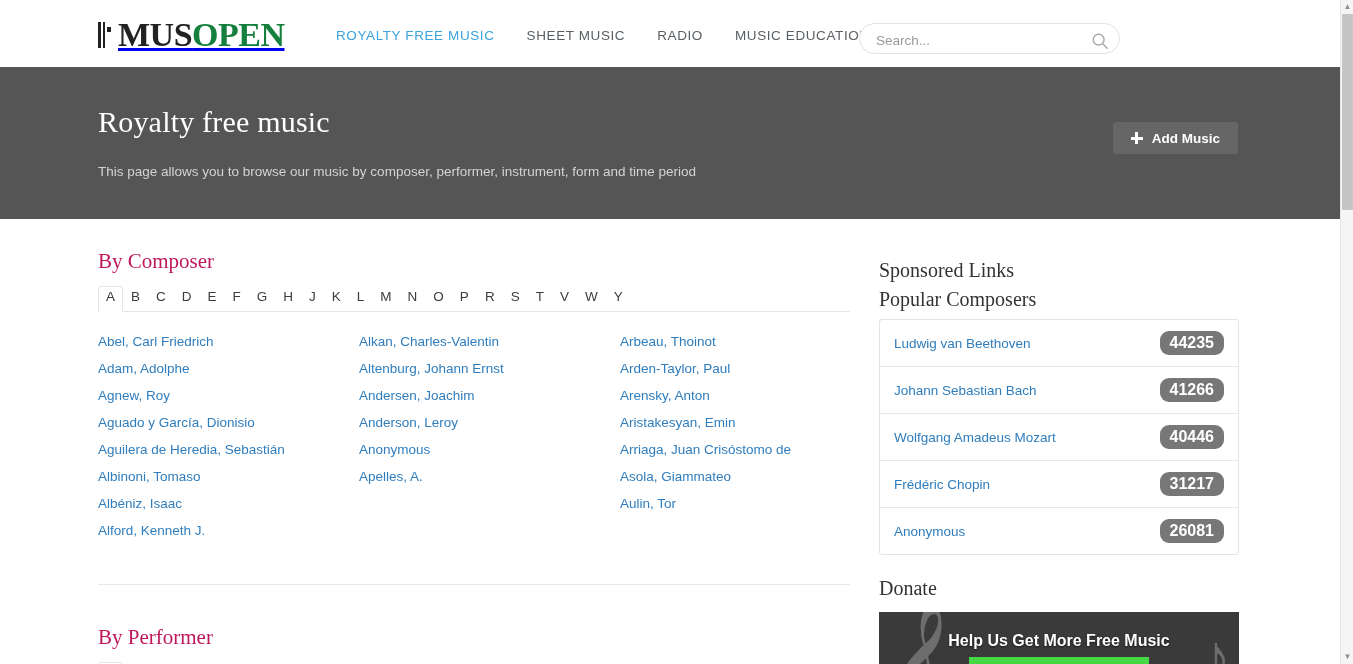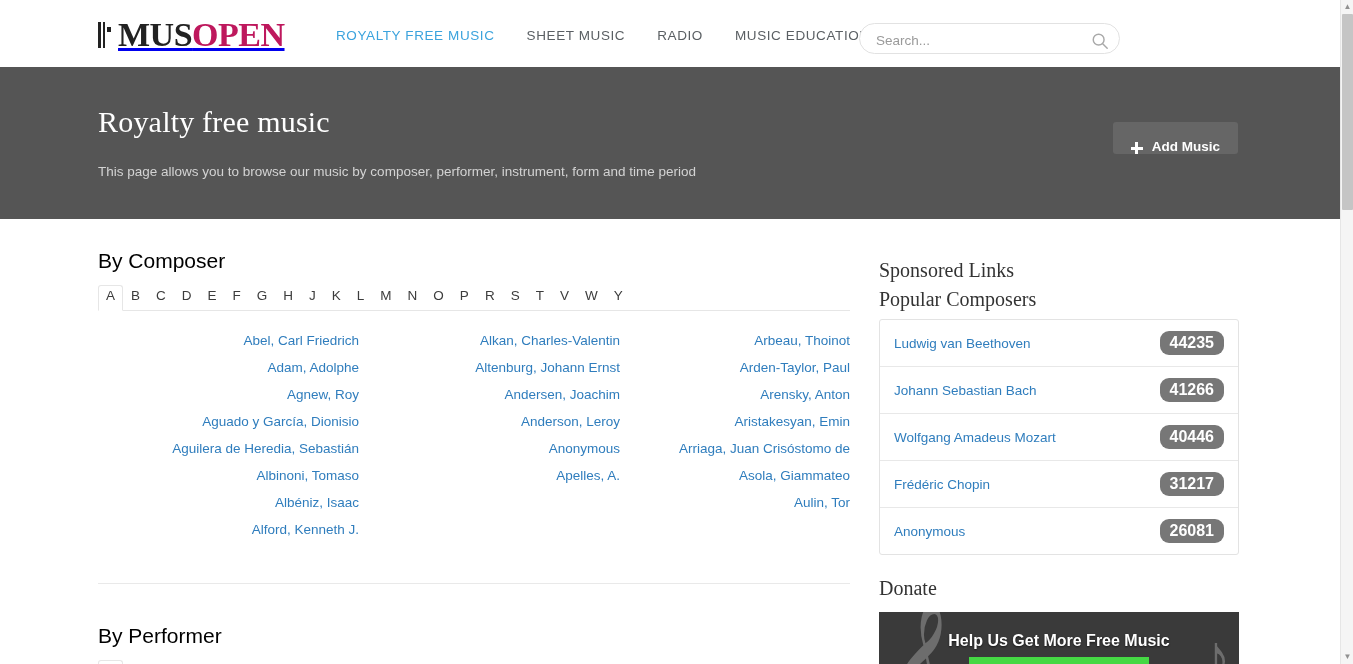--- a/index.html
+++ b/index.html
@@ -46,21 +46,21 @@
   .logo-bars i {
     display: inline-block;
     width: 3px;
     background: #222;
     margin-right: 2px;
   }
   .logo-bars i:nth-child(1) { height: 26px; }
   .logo-bars i:nth-child(2) { height: 26px; width: 2px; }
   .logo-bars i:nth-child(3) { height: 5px; width: 4px; margin-bottom: 16px; margin-right: 0; }
   .logo-mus { color: #222222; font-weight: 700; }
-  .logo-open { color: #be185d; font-weight: 700; }
+  .logo-open { color: #15803d; font-weight: 700; }
 
   .nav {
     position: absolute;
     left: 336px; top: 28px;
     display: flex;
     align-items: center;
     gap: 0px;
   }
   .nav a {
     font-size: 13.5px;
@@ -123,21 +123,21 @@
     right: 102px; top: 55px;
     height: 32px;
     padding: 0 18px;
     background: #666666;
     border: none;
     border-radius: 3px;
     color: #ffffff;
     font-size: 13.5px;
     font-weight: 700;
     display: flex;
-    align-items: flex-end;
+    align-items: center;
     gap: 9px;
     cursor: pointer;
     font-family: "Liberation Sans", sans-serif;
   }
   .plus-icon {
     display: inline-block;
     position: relative;
     width: 12px; height: 12px;
   }
   .plus-icon::before, .plus-icon::after {
@@ -159,23 +159,23 @@
     left: 98px; top: 30px;
     width: 752px;
   }
   .side-col {
     position: absolute;
     left: 879px; top: 40px;
     width: 360px;
   }
 
   .sec-title {
-    font-family: Liberation Sans, sans-serif;
+    font-family: Liberation Serif, serif;
     font-size: 21px;
-    color: #000000;
+    color: #be185d;
     font-weight: 400;
     margin-bottom: 12px;
   }
 
   .alpha {
     display: flex;
     align-items: stretch;
     border-bottom: 1px solid #e6e6e6;
     padding-bottom: 0px;
     margin-bottom: 14px;
@@ -205,21 +205,20 @@
   }
   .composer-cols .col { width: 261px; }
   .composer-cols .col:nth-child(3) { width: 230px; }
   .composer-cols a {
     display: block;
     font-size: 13.5px;
     color: #2f7dbd;
     text-decoration: none;
     margin-bottom: 12px;
     white-space: nowrap;
-    text-align: right;
   }
   .divider {
     border-top: 1px solid #e9e9e9;
     margin-top: 34px;
   }
   .perf-block { margin-top: 40px; }
 
   
   .side-title {
     font-family: "Liberation Serif", serif;

